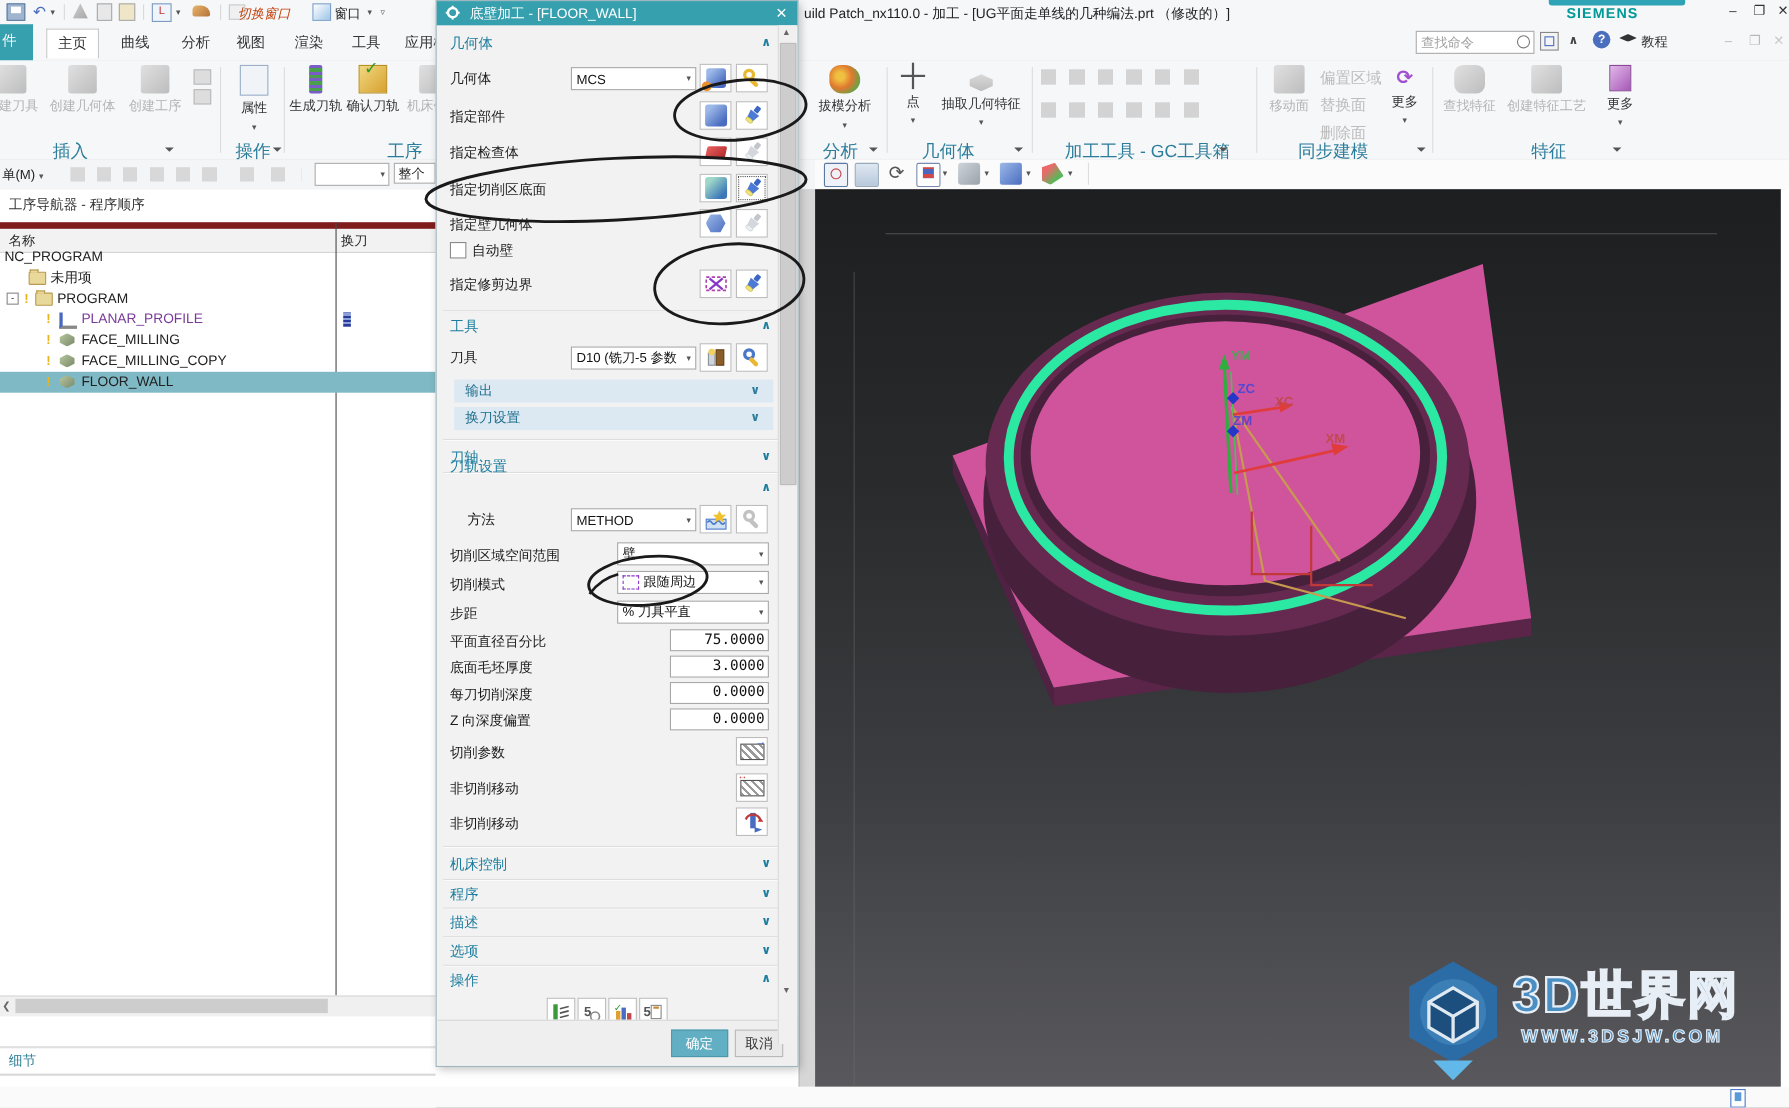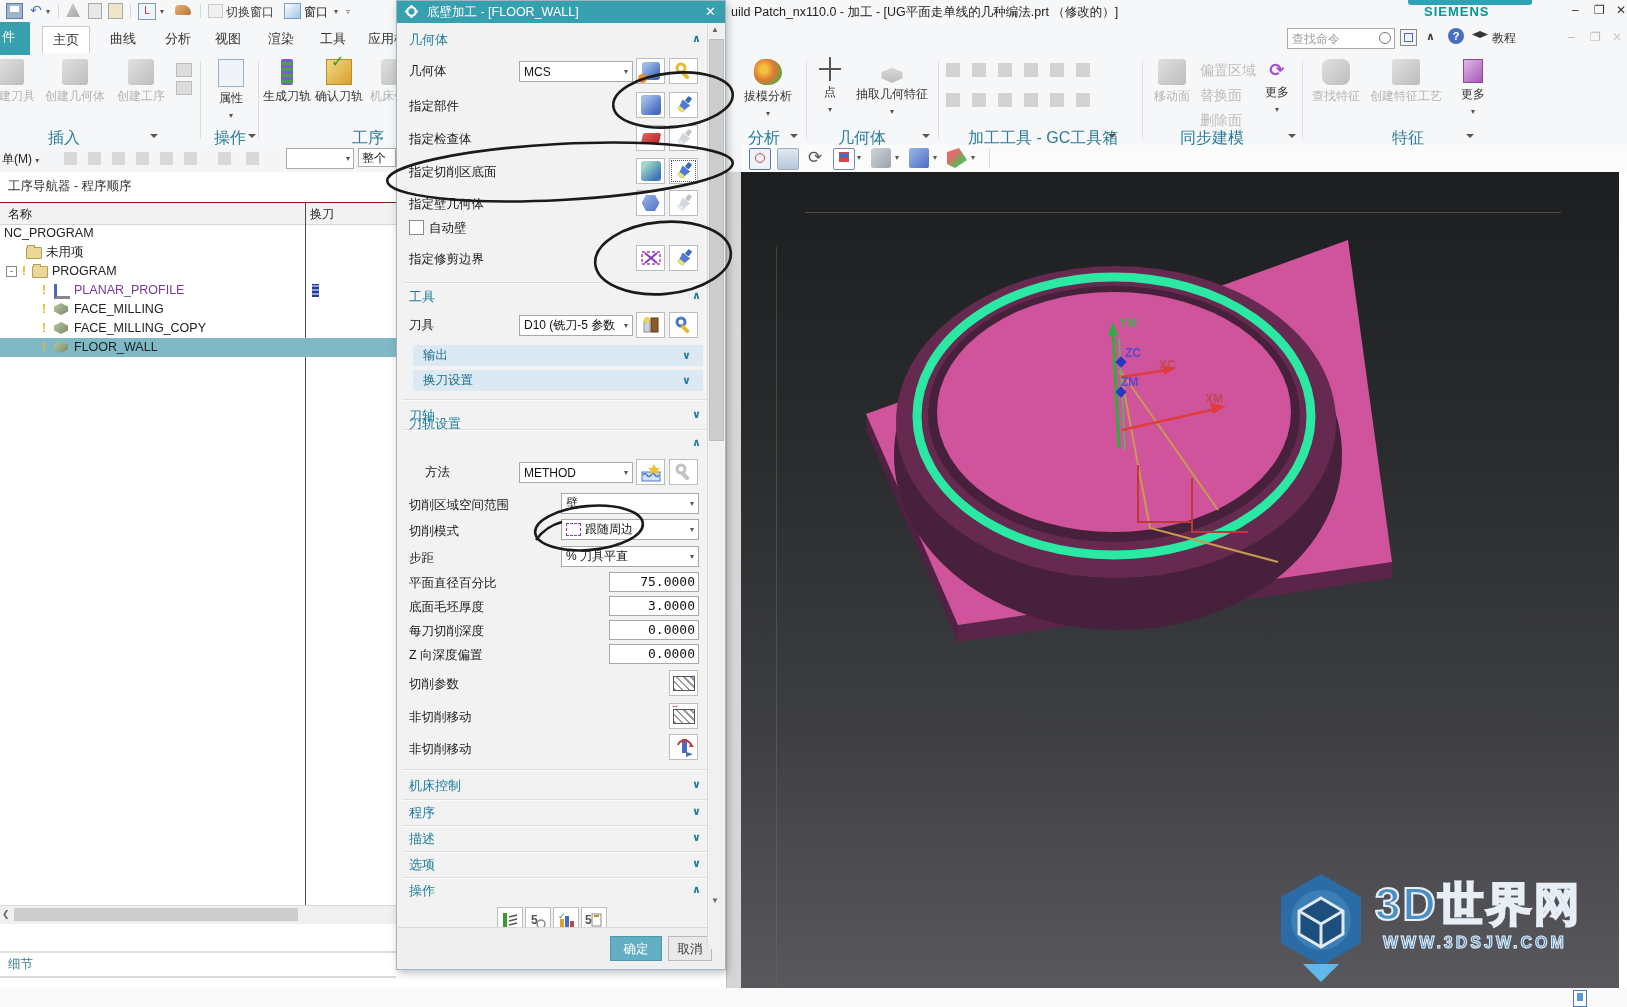--- a/index.html
+++ b/index.html
@@ -25,21 +25,21 @@
   .cube.gray{background:linear-gradient(135deg,#e0e0e0,#bdbdbd);}
   .cube.teal{background:linear-gradient(135deg,#9fd8c8 20%,#3c78b8 80%);}
   .hatch{width:20px;height:13px;border:1px solid #555;background:repeating-linear-gradient(45deg,#9a9a9a 0 2px,#fff 2px 5px);}
   
   #menurow{left:0;top:145px;width:741px;height:27px;background:#f4f5f6;border-bottom:1px solid #dadada;}
   #vtoolrow{left:741px;top:145px;width:886px;height:27px;background:#fbfbfc;border-bottom:1px solid #dadada;}
   .vticon{position:absolute;top:3px;width:20px;height:20px;border-radius:2px;}
   
   #nav{left:0;top:172px;width:396px;height:835px;background:#fff;}
   #nav-title{position:absolute;left:0;top:6px;width:100%;height:22px;color:#333;font-size:12.5px;padding-left:8px;box-sizing:border-box;}
-  #nav-cols{position:absolute;left:0;top:30px;width:396px;height:21px;background:#f2f2f2;border-top:1px solid #7f1d1d;border-bottom:1px solid #d5d5d5;}
+  #nav-cols{position:absolute;left:0;top:30px;width:396px;height:21px;background:#f2f2f2;border-top:6px solid #7f1d1d;border-bottom:1px solid #d5d5d5;}
   .nrow{position:absolute;left:0;width:396px;height:19px;line-height:19px;white-space:nowrap;font-size:12.5px;color:#222;}
   .nrow .txt{position:absolute;top:0;}
   .excl{color:#e8b51e;font-weight:bold;font-size:12px;}
   .folder{position:relative;display:inline-block;width:14px;height:10px;background:#e8d89a;border:1px solid #b89a50;border-radius:1px;top:1px;}
   .folder:before{content:"";position:absolute;left:0;top:-3px;width:6px;height:2px;background:#e8d89a;border:1px solid #b89a50;border-bottom:none;}
   #nav-scroll{position:absolute;left:0;top:733px;width:396px;height:18px;background:#f0f0f0;border-top:1px solid #d8d8d8;}
   .npanel{position:absolute;left:0;width:396px;height:23px;background:#fff;border-top:2px solid #e0e0e0;color:#2e7f96;font-size:12.5px;line-height:23px;padding-left:8px;box-sizing:border-box;}
   
   #dlg{left:396px;top:0;width:330px;height:970px;background:#f2f2f2;border:1px solid #9fb6be;box-sizing:border-box;box-shadow:2px 3px 8px rgba(0,0,0,.25);}
   #dlg-title{position:absolute;left:0;top:0;width:100%;height:22px;background:#36a0af;color:#fff;font-size:12.5px;line-height:22px;}
@@ -84,21 +84,21 @@
     <div class="abs" style="left:58px;top:4px;width:1px;height:14px;background:#d9d9d9;"></div>
     <div class="abs" style="left:66px;top:3px;width:14px;height:14px;background:linear-gradient(135deg,#cfcfcf,#a8a8a8);clip-path:polygon(50% 0,100% 100%,0 100%);"></div>
     <div class="abs" style="left:88px;top:3px;width:12px;height:14px;background:#e8e8e8;border:1px solid #a9a9a9;"></div>
     <div class="abs" style="left:108px;top:3px;width:13px;height:14px;background:#efe6c8;border:1px solid #a9a9a9;"></div>
     <div class="abs" style="left:130px;top:4px;width:1px;height:14px;background:#d9d9d9;"></div>
     <div class="abs" style="left:138px;top:3px;width:16px;height:15px;border:1px solid #7a9ac0;background:#eef4fa;color:#c03030;font-size:10px;line-height:14px;text-align:center;">L</div>
     <span class="abs cd" style="left:160px;top:8px;">▾</span>
     <div class="abs" style="left:175px;top:5px;width:16px;height:10px;background:linear-gradient(135deg,#e8b46a,#b4743c);border-radius:4px 8px 2px 2px;"></div>
     <div class="abs" style="left:200px;top:4px;width:1px;height:14px;background:#d9d9d9;"></div>
     <div class="abs" style="left:208px;top:4px;width:13px;height:12px;border:1px solid #c9c9c9;background:#f0f0f0;"></div>
-    <span class="abs" style="left:226px;top:4px;color:#404040;">切换窗口</span>
+    <span class="abs" style="left:216px;top:4px;color:#c2410c;font-style:italic;">切换窗口</span>
     <div class="abs" style="left:284px;top:3px;width:15px;height:14px;background:linear-gradient(135deg,#fff,#9ec4e8);border:1px solid #7aa0c8;"></div>
     <span class="abs" style="left:304px;top:4px;color:#222;">窗口</span>
     <span class="abs cd" style="left:334px;top:8px;">▾</span>
     <span class="abs cd" style="left:346px;top:8px;">▿</span>
 
     <span class="abs" style="left:731px;top:4px;font-size:12.5px;color:#222;white-space:nowrap;">uild Patch_nx110.0 - 加工 - [UG平面走单线的几种编法.prt （修改的）]</span>
 
     <div class="abs" style="left:1408px;top:0;width:124px;height:5px;background:#2ea3b5;border-radius:0 0 3px 3px;"></div>
     <span class="abs" style="left:1424px;top:4px;color:#009999;font-weight:bold;font-size:13px;letter-spacing:1px;">SIEMENS</span>
     <span class="abs wbtn" style="left:1572px;top:3px;">–</span>

